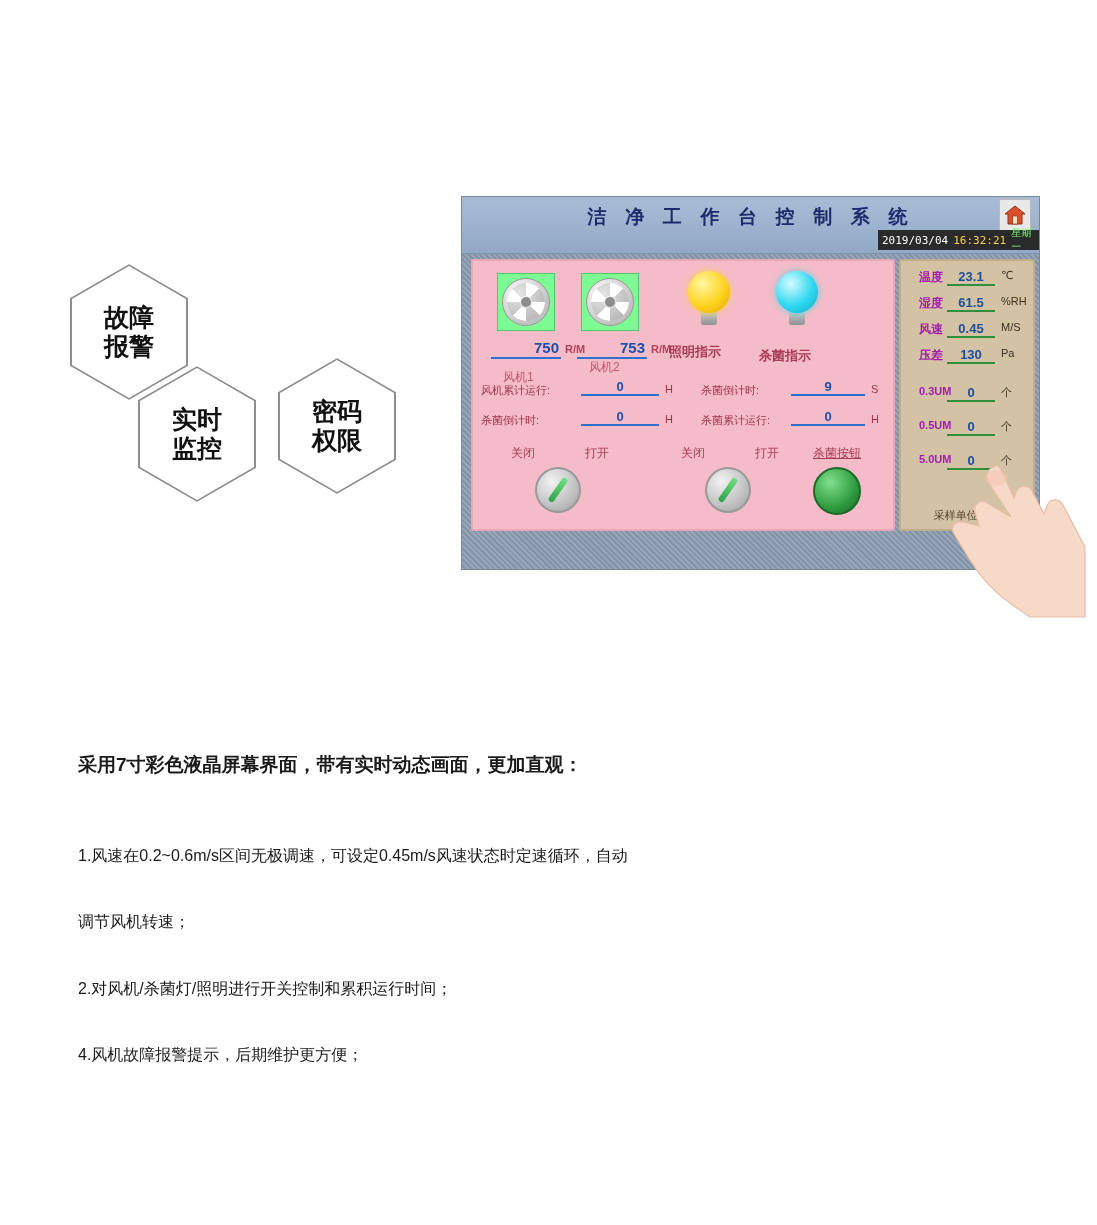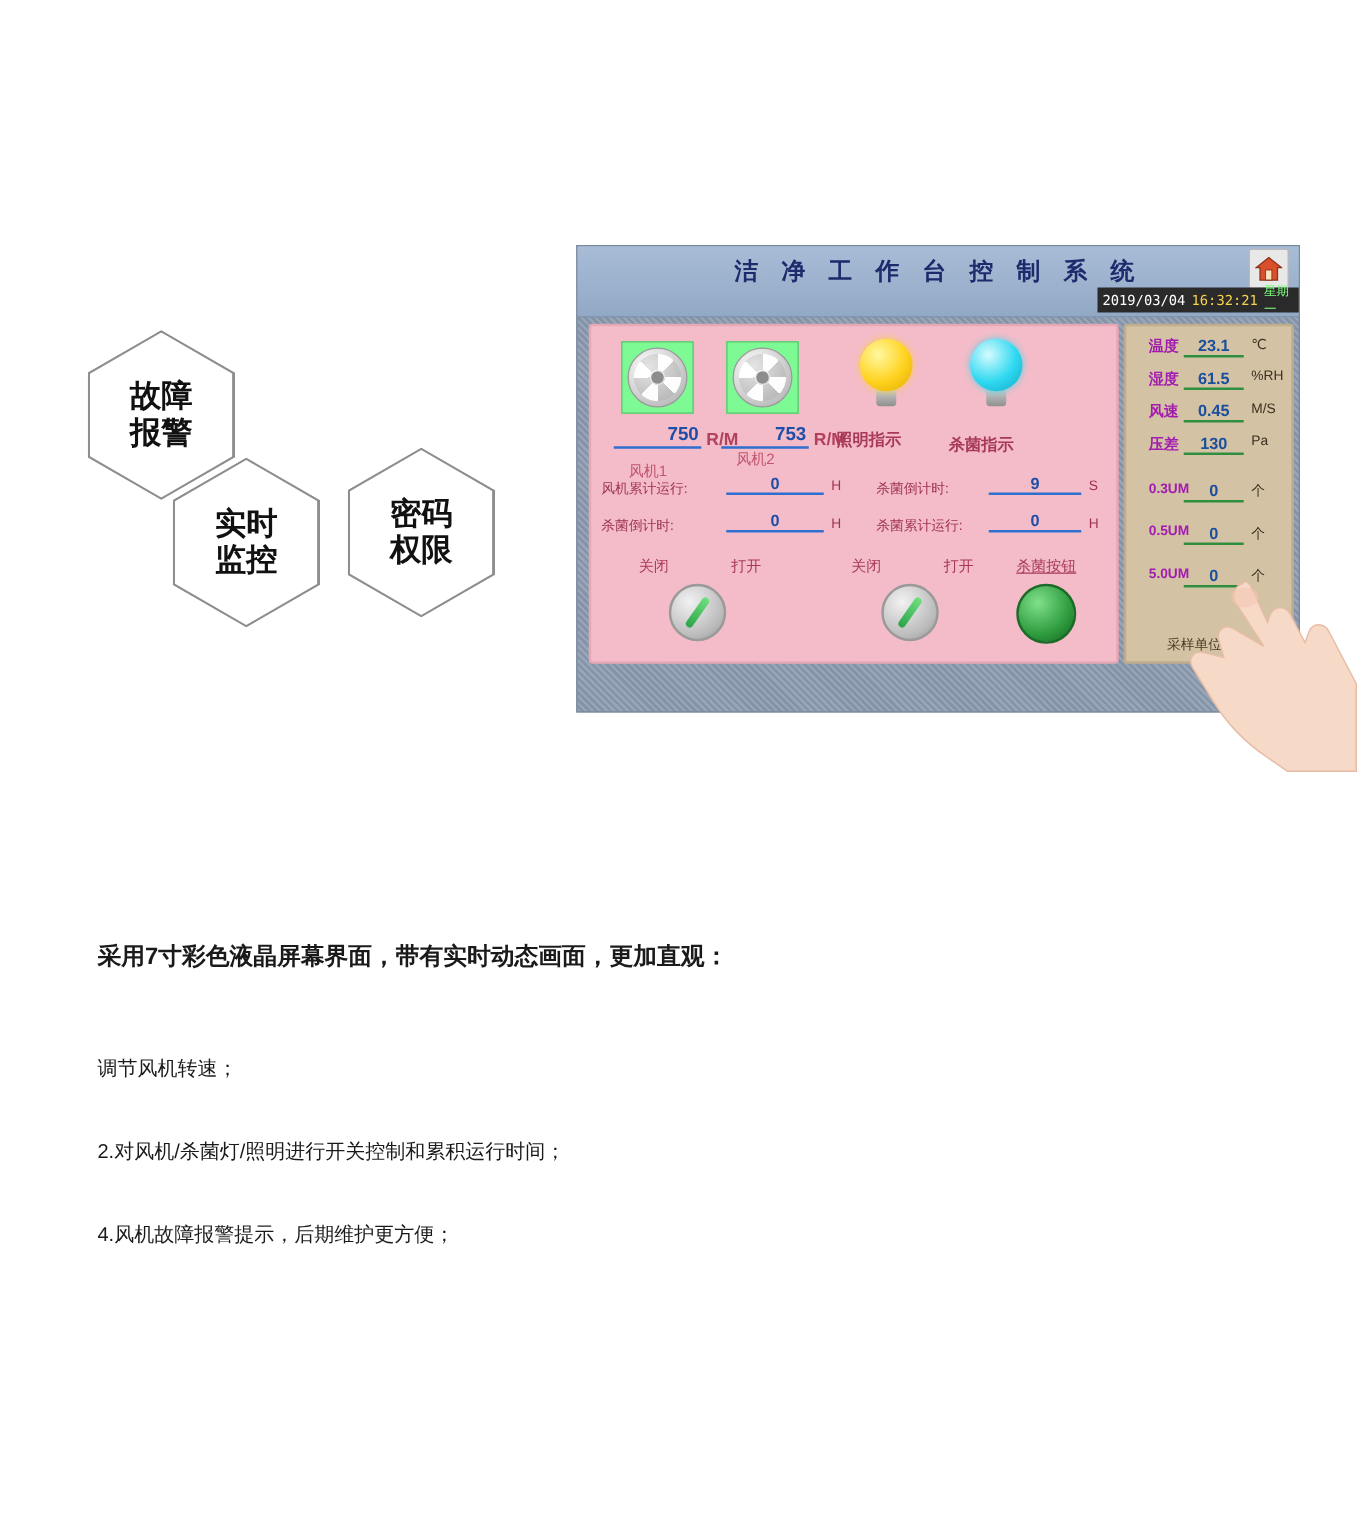--- a/index.html
+++ b/index.html
@@ -98,21 +98,21 @@
     -webkit-mask:radial-gradient(circle,transparent 22%,#000 24%);
   }
 
   .rpm{
     position:absolute;width:70px;border-bottom:2px solid #2f6fd0;
     text-align:right;padding-right:2px;box-sizing:border-box;
   }
   .rpm .v{color:#1d4fa8;font-weight:bold;font-size:15px;}
   .rpm1{left:18px;top:78px;}
   .rpm2{left:104px;top:78px;}
-  .rpm-unit{position:absolute;font-size:14px;color:#b3405a;font-weight:bold;}
+  .rpm-unit{position:absolute;font-size:11px;color:#b3405a;font-weight:bold;}
   .u1{left:92px;top:82px;}
   .u2{left:178px;top:82px;}
   .fan-name{position:absolute;font-size:12px;color:#c0566f;}
   .fn1{left:30px;top:108px;}
   .fn2{left:116px;top:98px;}
 
   .bulb{position:absolute;width:48px;height:62px;}
   .bulb .glass{
     width:42px;height:42px;border-radius:50%;position:relative;margin:0 auto;
   }
@@ -328,16 +328,17 @@
   <svg width="160" height="215" viewBox="0 0 160 215">
     <g fill="#f7d9c8" stroke="#e7bda6" stroke-width="1.2">
       <path d="M54 42 c-7 2 -9 10 -5 16 l22 34 -24 -14 c-7 -4 -14 1 -12 9 l4 14 -16 -4 c-8 -2 -13 5 -9 12 l16 26 c12 20 26 34 44 46 l16 11 55 0 0 -70 -22 -42 c-4 -7 -13 -7 -16 1 l-3 8 -12 -23 c-4 -7 -13 -6 -16 1 l-2 6 -12 -26 c-3 -7 -6 -8 -8 -5z"></path>
     </g>
     <ellipse cx="56" cy="53" rx="11" ry="8" fill="#f2c6b0" opacity="0.6"></ellipse>
   </svg>
 </div>
 
 <div class="lead">采用7寸彩色液晶屏幕界面，带有实时动态画面，更加直观：</div>
 <div class="bullets">
+  <p>1.风速在0.2~0.6m/s区间无极调速，可设定0.45m/s风速状态时定速循环，自动</p>
   <p>调节风机转速；</p>
   <p>2.对风机/杀菌灯/照明进行开关控制和累积运行时间；</p>
   <p>4.风机故障报警提示，后期维护更方便；</p>
 </div>
 
 </body></html>

